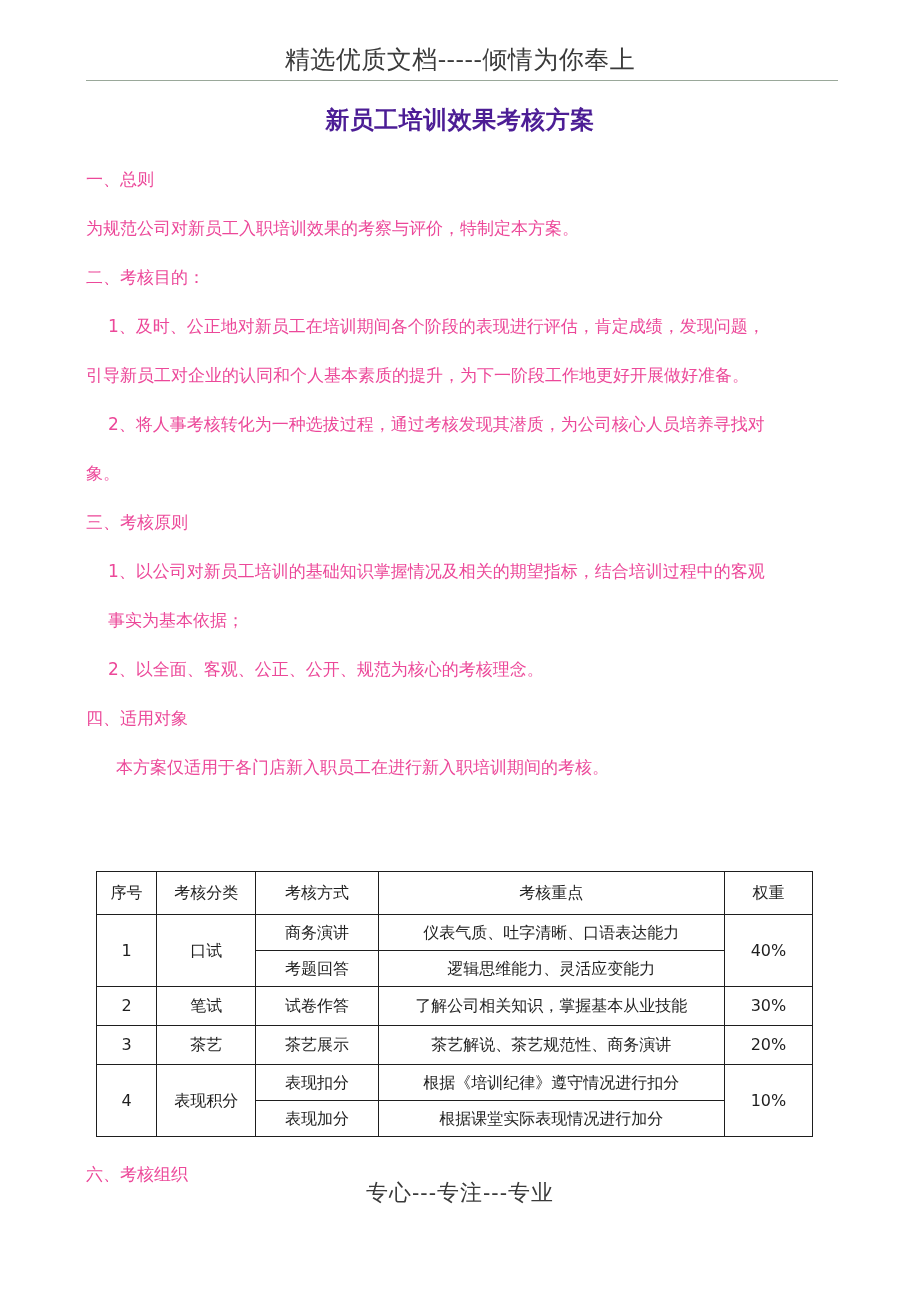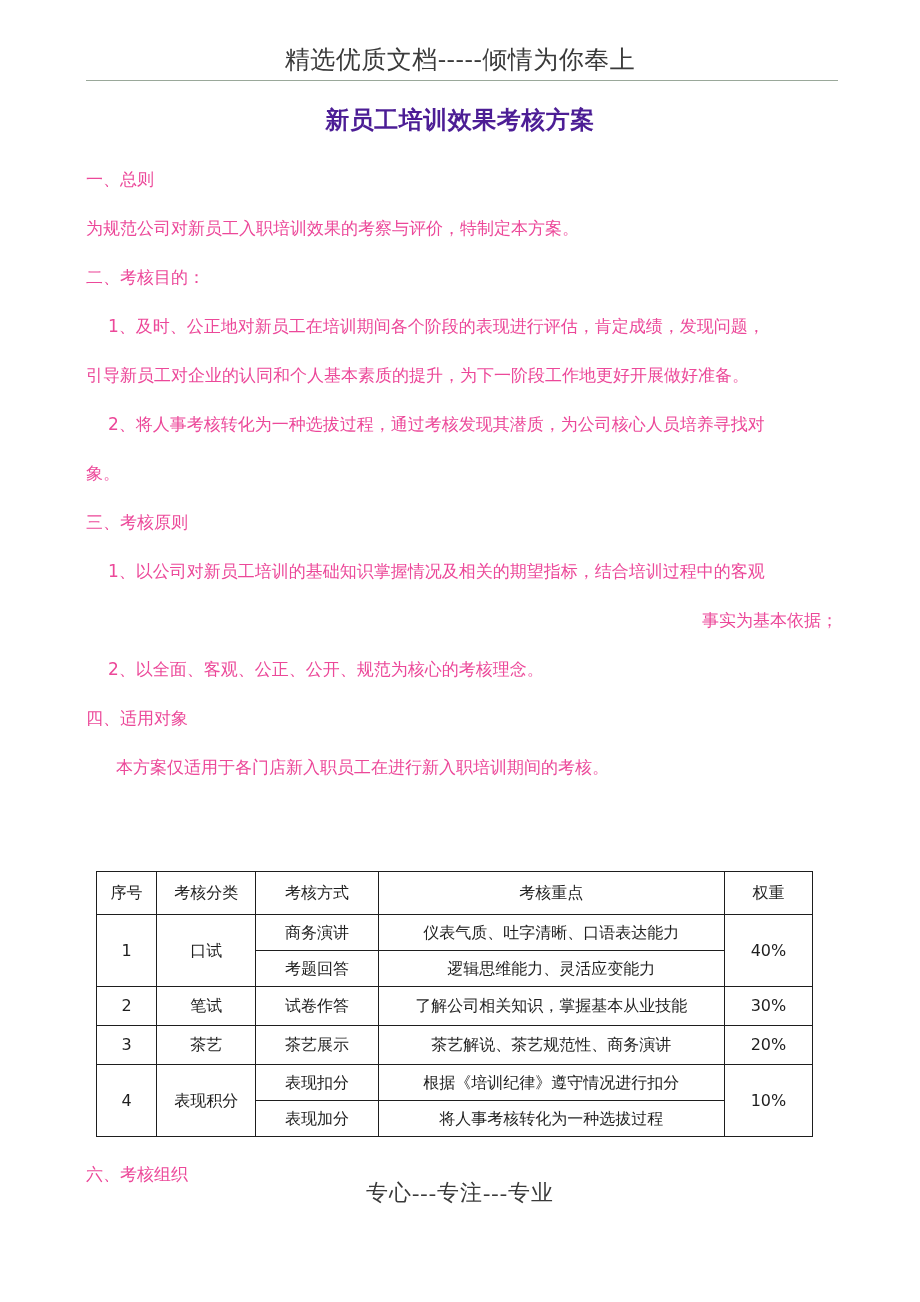--- a/index.html
+++ b/index.html
@@ -76,21 +76,20 @@
     padding-left: 22px;
   }
   .para.indent2 {
     padding-left: 30px;
   }
   .para.cont {
     padding-left: 0;
   }
   .para.cont-ind {
     padding-left: 22px;
-    text-align: right;
   }
 
   
   .assess-table-wrap {
     position: absolute;
     left: 96px;
     top: 871px;
     width: 717px;
   }
   table.assess {
@@ -119,21 +118,21 @@
 
   
   .doc-footer {
     position: absolute;
     left: 0;
     top: 1178px;
     width: 920px;
     text-align: center;
   }
   .doc-footer-text {
-    font-family: Liberation Serif, serif;
+    font-family: Liberation Sans, sans-serif;
     font-size: 22px;
     line-height: 30px;
     color: #3a3a3a;
     letter-spacing: 1px;
   }
 </style>
 </head>
 <body>
 
 <div class="page">
@@ -219,21 +218,21 @@
 
         <tr class="r-half">
           <td rowspan="2">4</td>
           <td rowspan="2">表现积分</td>
           <td>表现扣分</td>
           <td>根据《培训纪律》遵守情况进行扣分</td>
           <td rowspan="2">10%</td>
         </tr>
         <tr class="r-half">
           <td>表现加分</td>
-          <td>将人事考核转化为一种选拔过程</td>
+          <td>根据课堂实际表现情况进行加分</td>
         </tr>
       </tbody>
     </table>
   </div>
 
   <div class="body-block" style="top:1150px;">
     <div class="para">六、考核组织</div>
   </div>
 
   <div class="doc-footer">

